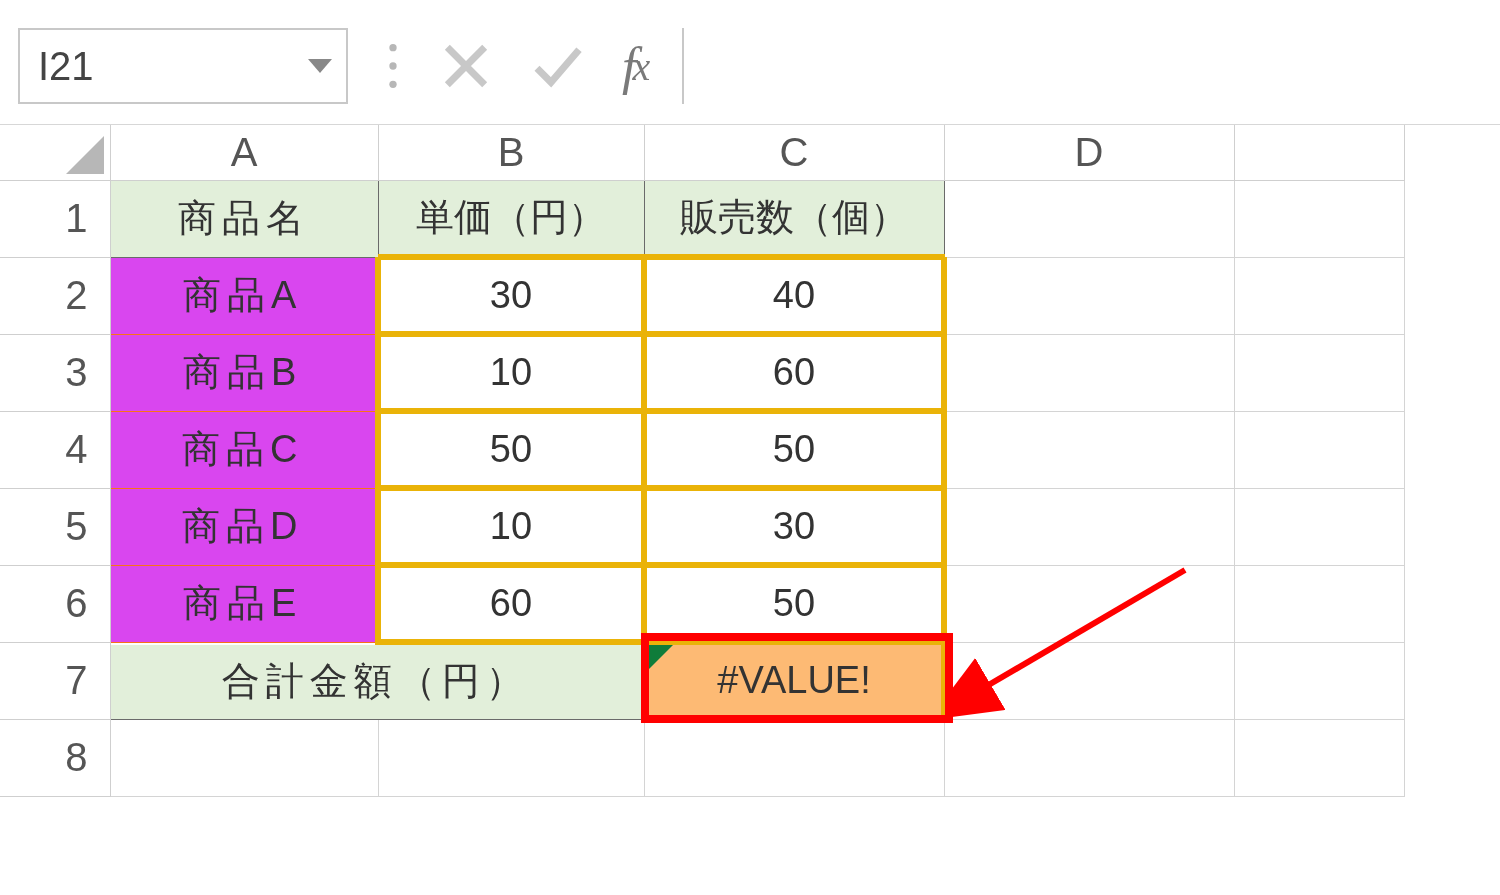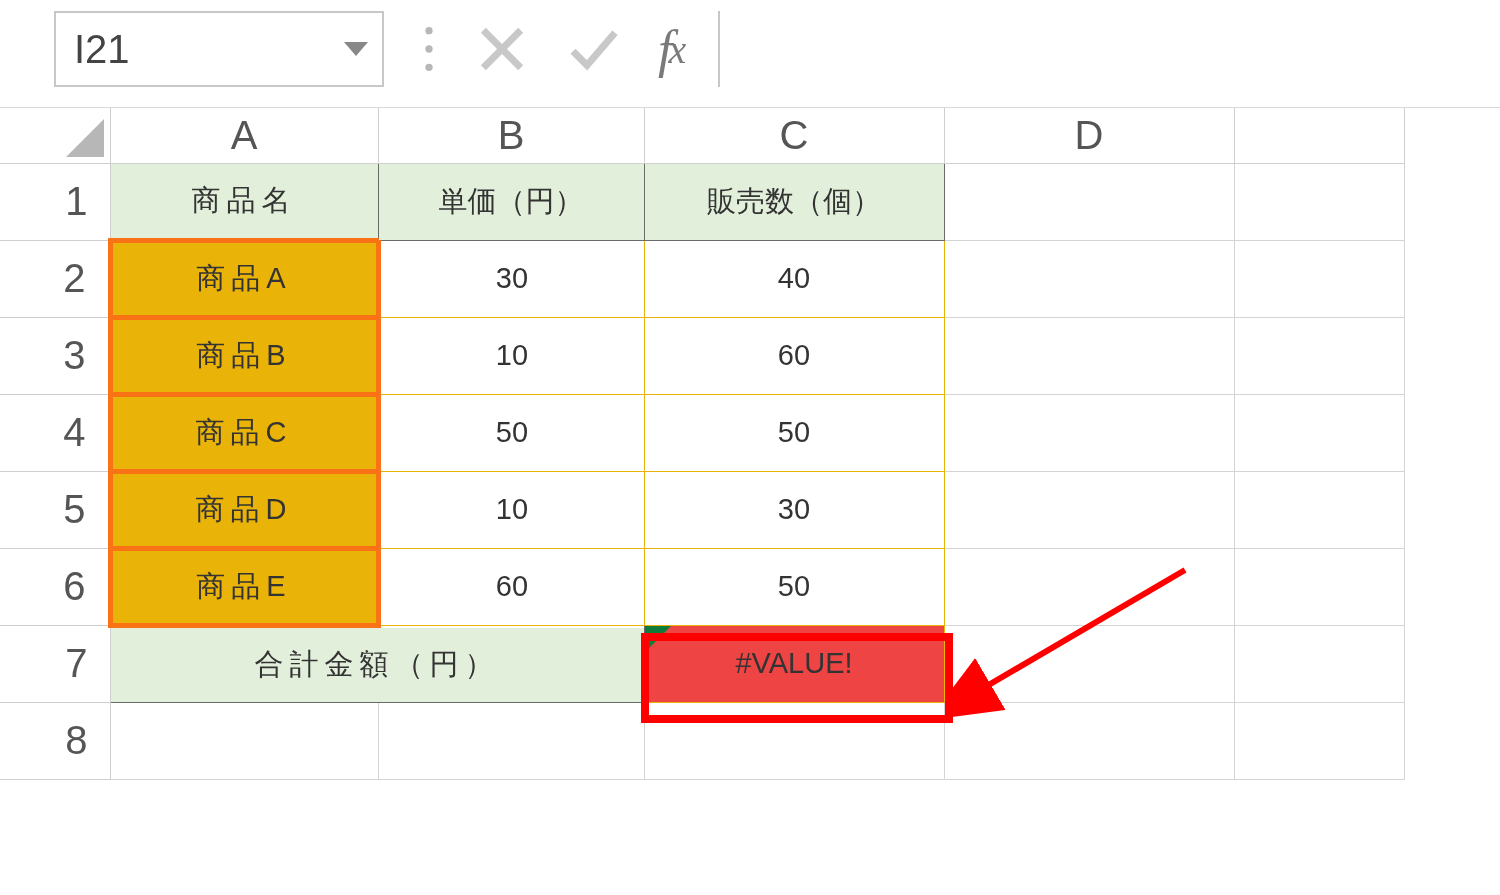--- a/index.html
+++ b/index.html
@@ -15,22 +15,21 @@
     width: 1500px;
     height: 895px;
     background: #fff;
   }
 
   
   .formula-bar {
     display: flex;
     align-items: center;
     gap: 36px;
-    padding: 11px 18px 20px 18px;
-    margin-left: 36px;
+    padding: 28px 18px 20px 18px;
   }
   .name-box {
     width: 330px;
     height: 76px;
     border: 2px solid #c8c8c8;
     display: flex;
     align-items: center;
     justify-content: space-between;
     padding: 0 14px 0 18px;
     font-size: 40px;
@@ -99,34 +98,34 @@
     font-size: 40px;
     border-right: 1px solid #cfcfcf;
     border-bottom: 1px solid #cfcfcf;
     background: #fff;
   }
   .cell {
     height: 77px;
     border-right: 1px solid #d4d4d4;
     border-bottom: 1px solid #d4d4d4;
     text-align: center;
-    font-size: 29px;
+    font-size: 38px;
     background: #fff;
     position: relative;
   }
   .colA { width: 268px; }
   .colB { width: 266px; }
   .colC { width: 300px; }
   .colD { width: 290px; }
   .colE { width: 170px; }
 
   
   .header-green { background: #e2efda; border: 1px solid #6a6a6a; }
-  .cream { background: #eab308; border: 5px solid #f97316; }
-  .data-b { border: 1px solid #eab308; }
+  .cream { background: #d946ef; border: 1px solid #f97316; }
+  .data-b { border: 6px solid #eab308; }
 
   .merged-sum { background: #e2efda; border: 1px solid #6a6a6a; letter-spacing: 6px; }
 
   .err-box {
     position: absolute;
     border: 8px solid #ff0000;
     pointer-events: none;
   }
   .err-tri {
     position: absolute;
@@ -229,21 +228,21 @@
       <td class="cell cream colA" style="letter-spacing:6px">商品E</td>
       <td class="cell data-b colB">60</td>
       <td class="cell data-b colC">50</td>
       <td class="cell colD"></td>
       <td class="cell colE"></td>
     </tr>
 
     <tr>
       <td class="row-head">7</td>
       <td class="cell merged-sum" colspan="2">合計金額（円）</td>
-      <td class="cell data-b colC" style="background:#ef4444">
+      <td class="cell data-b colC" style="background:#fdba74">
         <span class="err-tri"></span>
         <span>#VALUE!</span>
       </td>
       <td class="cell colD"></td>
       <td class="cell colE"></td>
     </tr>
 
     <tr>
       <td class="row-head">8</td>
       <td class="cell colA"></td>

